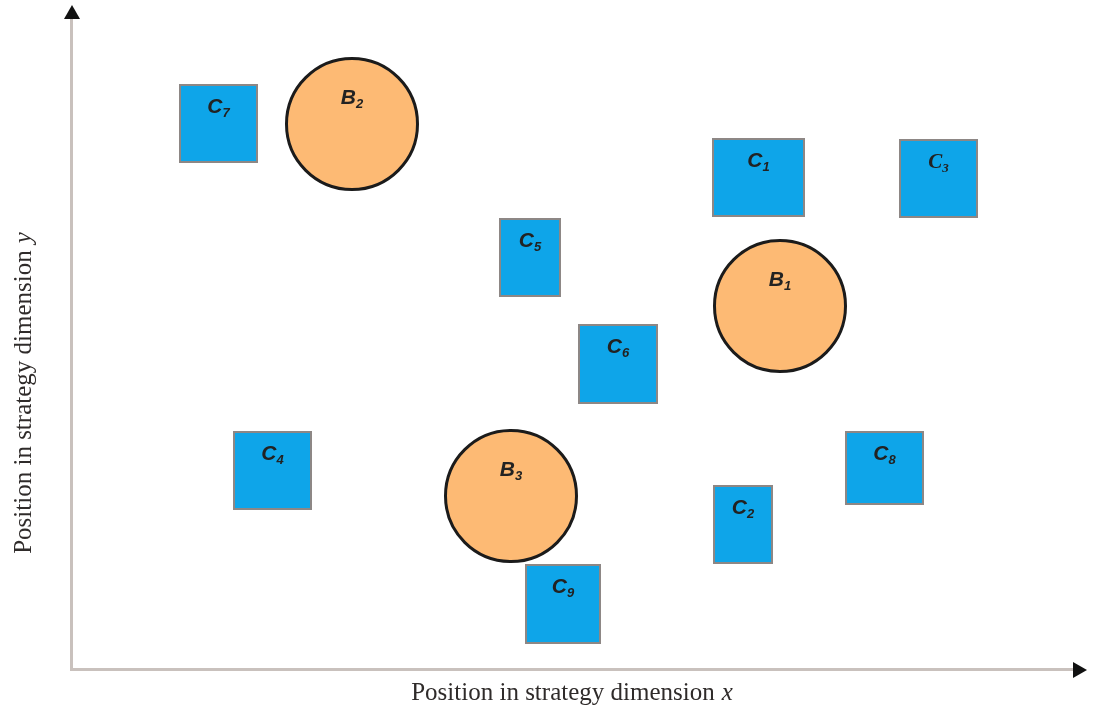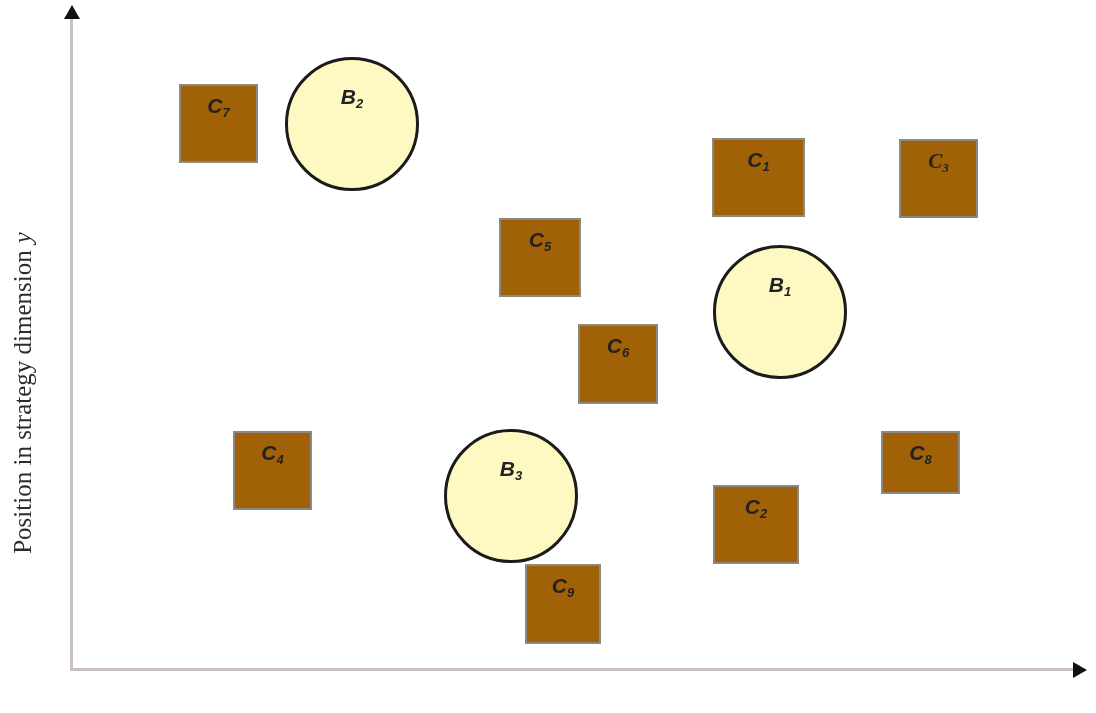--- a/index.html
+++ b/index.html
@@ -60,27 +60,27 @@
   }
   .axis-label .var {
     font-style: italic;
     margin-left: 7px;
   }
 
   
   .square {
     position: absolute;
     box-sizing: border-box;
-    background: #a16207;
+    background: #0ea5e9;
     border: 2px solid var(--square-border, #8d8785);
   }
   .circle {
     position: absolute;
     box-sizing: border-box;
-    background: #fef9c3;
+    background: #fdba74;
     border: 3px solid var(--circle-stroke, #1b1b1b);
     border-radius: 50%;
   }
   .node-label {
     position: absolute;
     left: 0; top: 7px;
     width: 100%;
     text-align: center;
     font-style: italic;
     font-weight: bold;
@@ -98,57 +98,60 @@
 </head>
 <body>
 
 <div class="figure">
 
   <div class="y-axis-line"></div>
   <div class="y-axis-arrow"></div>
   <div class="x-axis-line"></div>
   <div class="x-axis-arrow"></div>
 
+  <div class="axis-label x-label">
+    <span>Position in strategy dimension</span><span class="var">x</span>
+  </div>
 
   <div class="axis-label y-label">
     <span>Position in strategy dimension</span><span class="var">y</span>
   </div>
 
   <div id="nodes">
       <div class="square" style="left: 179px; top: 84px; width: 79px; height: 79px;">
         <div class="node-label">C<sub>7</sub></div>
       </div>
       <div class="square" style="left: 712px; top: 138px; width: 93px; height: 79px;">
         <div class="node-label">C<sub>1</sub></div>
       </div>
       <div class="square" style="left: 899px; top: 139px; width: 79px; height: 79px; font-family: Liberation Serif, serif;">
         <div class="node-label">C<sub>3</sub></div>
       </div>
-      <div class="square" style="left: 499px; top: 218px; width: 82px; height: 79px; text-decoration: underline;">
+      <div class="square" style="left: 499px; top: 218px; width: 62px; height: 79px; text-decoration: underline;">
         <div class="node-label">C<sub>5</sub></div>
       </div>
       <div class="square" style="left: 578px; top: 324px; width: 80px; height: 80px;">
         <div class="node-label">C<sub>6</sub></div>
       </div>
       <div class="square" style="left: 233px; top: 431px; width: 79px; height: 79px;">
         <div class="node-label">C<sub>4</sub></div>
       </div>
-      <div class="square" style="left: 845px; top: 431px; width: 79px; height: 63px; margin-left: 36px;">
+      <div class="square" style="left: 845px; top: 431px; width: 79px; height: 74px;">
         <div class="node-label">C<sub>8</sub></div>
       </div>
-      <div class="square" style="left: 713px; top: 485px; width: 86px; height: 79px;">
+      <div class="square" style="left: 713px; top: 485px; width: 60px; height: 79px;">
         <div class="node-label">C<sub>2</sub></div>
       </div>
       <div class="square" style="left: 525px; top: 564px; width: 76px; height: 80px;">
         <div class="node-label">C<sub>9</sub></div>
       </div>
       <div class="circle" style="left: 285px; top: 57px; width: 134px; height: 134px;">
         <div class="node-label">B<sub>2</sub></div>
       </div>
-      <div class="circle" style="left: 713px; top: 245px; width: 134px; height: 134px;">
+      <div class="circle" style="left: 713px; top: 239px; width: 134px; height: 134px;">
         <div class="node-label">B<sub>1</sub></div>
       </div>
       <div class="circle" style="left: 444px; top: 429px; width: 134px; height: 134px;">
         <div class="node-label">B<sub>3</sub></div>
       </div>
     </div>
 
 </div>
 
 </body></html>

